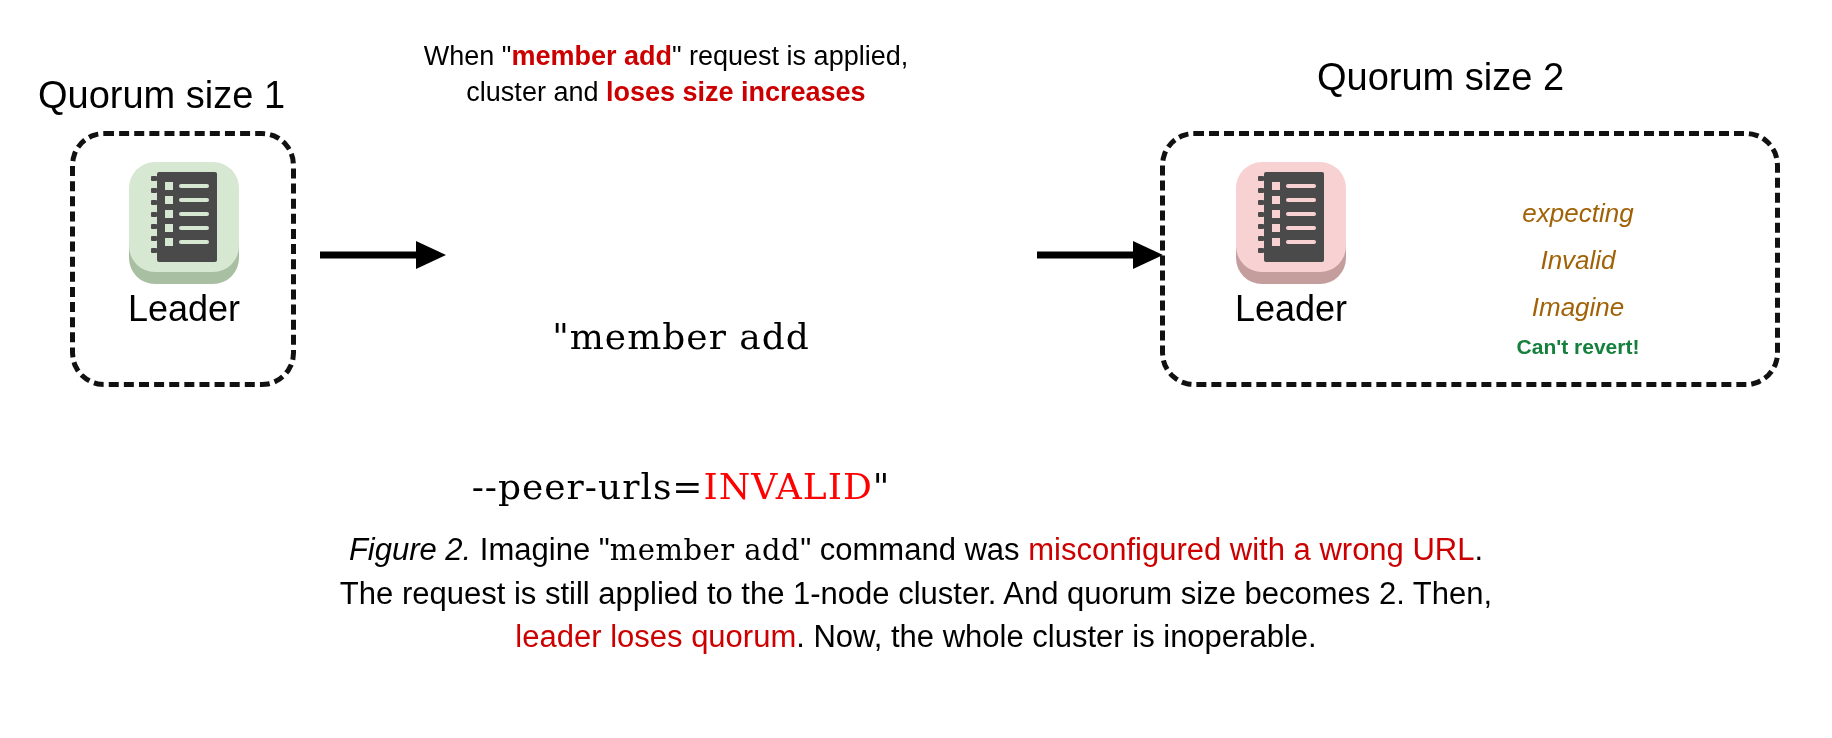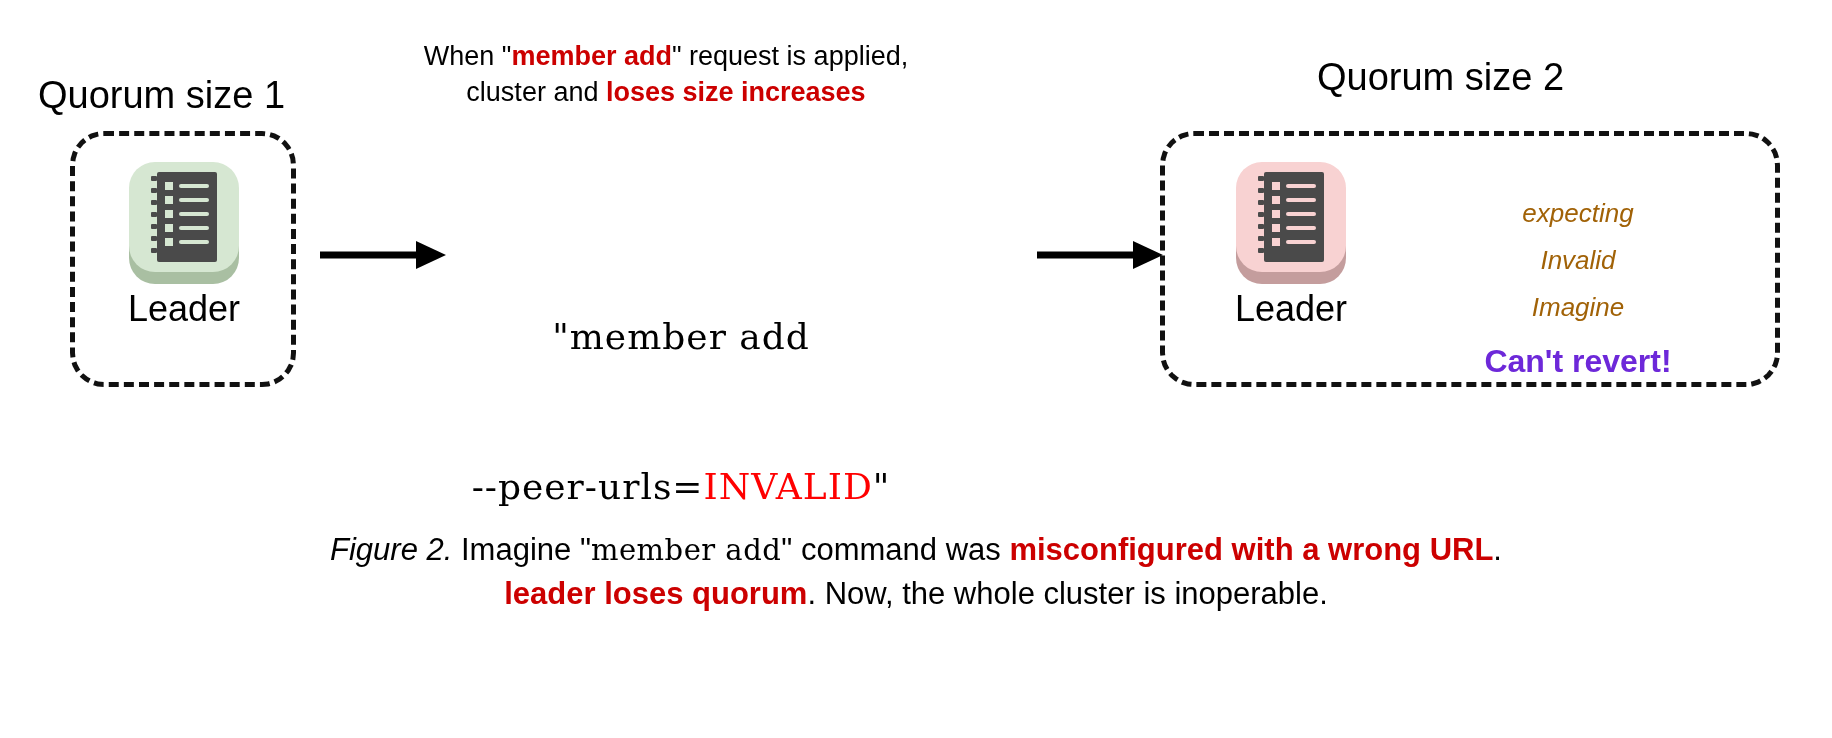--- a/index.html
+++ b/index.html
@@ -122,45 +122,45 @@
     width: 260px;
   }
   .status-line {
     font-style: italic;
     font-size: 26px;
     line-height: 47px;
     color: #a16207;
     white-space: nowrap;
   }
   .status-warn {
-    margin-top: 12px;
-    font-size: 32px;
+    margin-top: 4px;
+    font-size: 21px;
     font-weight: bold;
-    color: #6d28d9;
+    color: #15803d;
     white-space: nowrap;
   }
 
   
   .caption {
     position: absolute;
     left: 0;
     right: 0;
     top: 528px;
     text-align: center;
     font-size: 31px;
     line-height: 43px;
     color: #000;
   }
   .caption .fig-label { font-style: italic; }
   .caption .mono {
     font-family: "DejaVu Serif", "Liberation Mono", monospace;
     font-size: 29px;
     letter-spacing: 0.5px;
   }
-  .caption .hl { color: #cc0000; font-weight: bold; }
+  .caption .hl { color: #cc0000; font-weight: normal; }
 </style>
 </head>
 <body>
 
 <div class="stage">
 
   <div class="abs cluster-title" style="left:38px; top:74px;text-align:right;">Quorum size 1</div>
 
   <div class="abs cluster-box" style="left:70px; top:131px; width:226px; height:256px;"></div>
 
@@ -264,16 +264,17 @@
 
   <div class="status-block" style="left:1448px; top:190px;">
     <div class="status-line">expecting</div>
     <div class="status-line">Invalid</div>
     <div class="status-line">Imagine</div>
     <div class="status-warn">Can't revert!</div>
   </div>
 
   <div class="caption">
     <div><span class="fig-label">Figure 2.</span><span> Imagine "</span><span class="mono">member add</span><span>" command was </span><span class="hl">misconfigured with a wrong URL</span><span>.</span></div>
+    <div>The request is still applied to the 1-node cluster. And quorum size becomes 2. Then,</div>
     <div><span class="hl">leader loses quorum</span><span>. Now, the whole cluster is inoperable.</span></div>
   </div>
 
 </div>
 
 </body></html>

